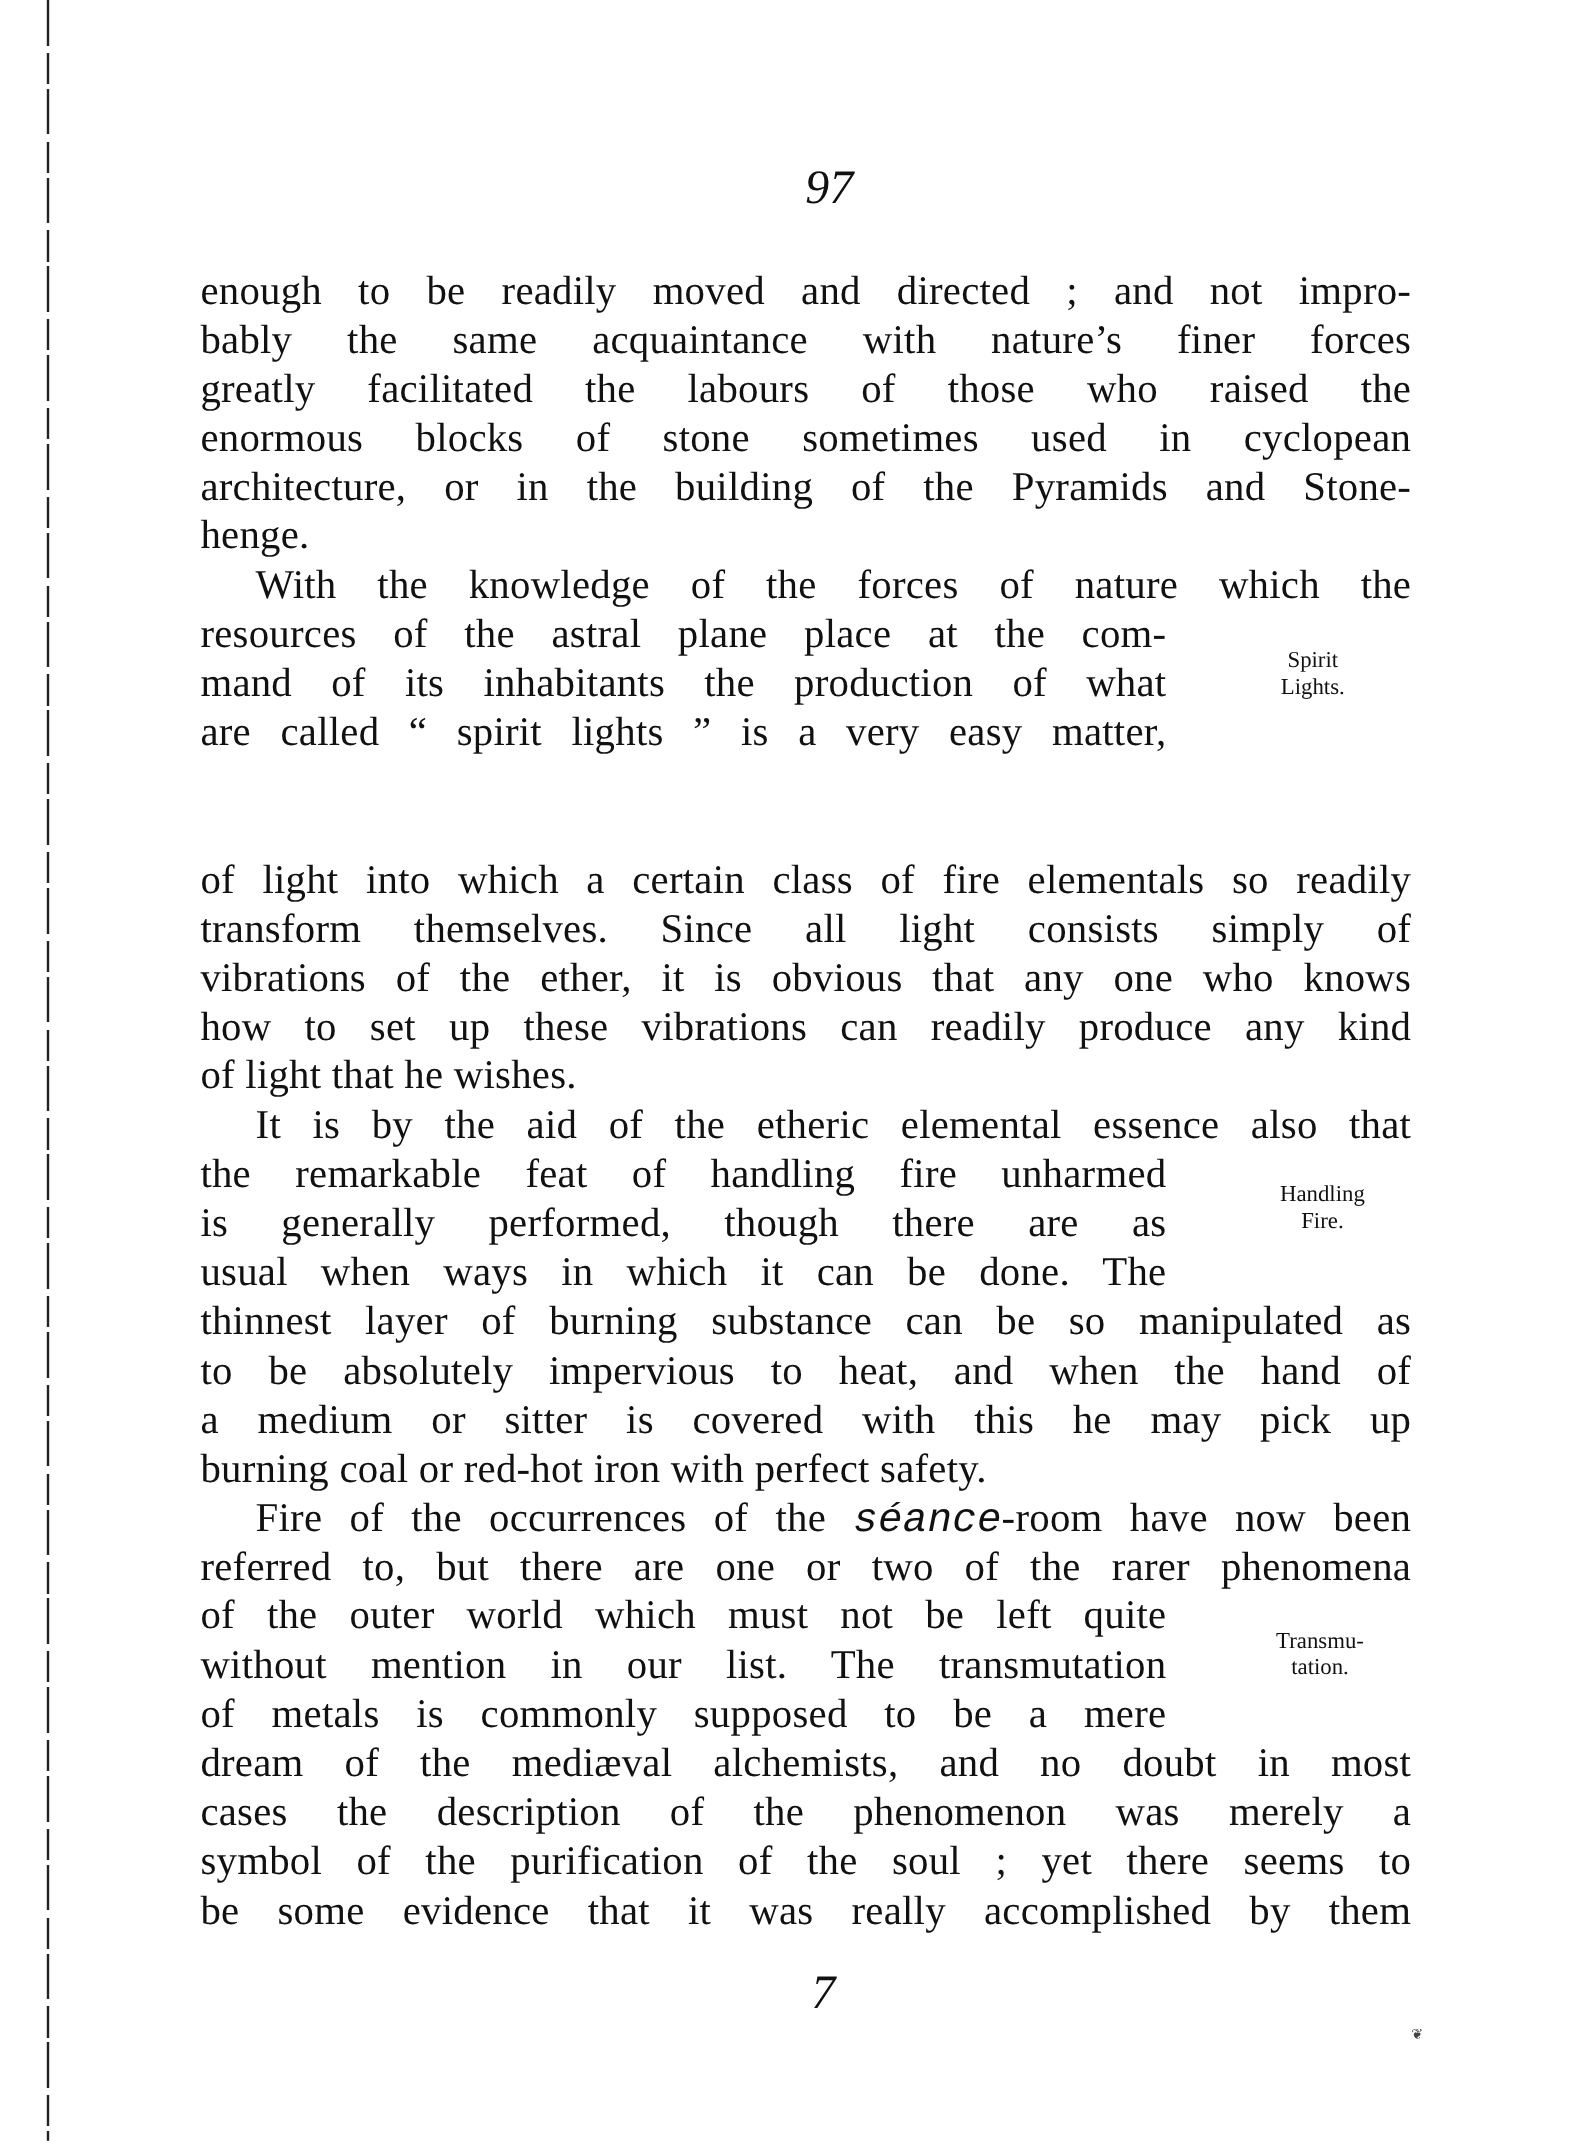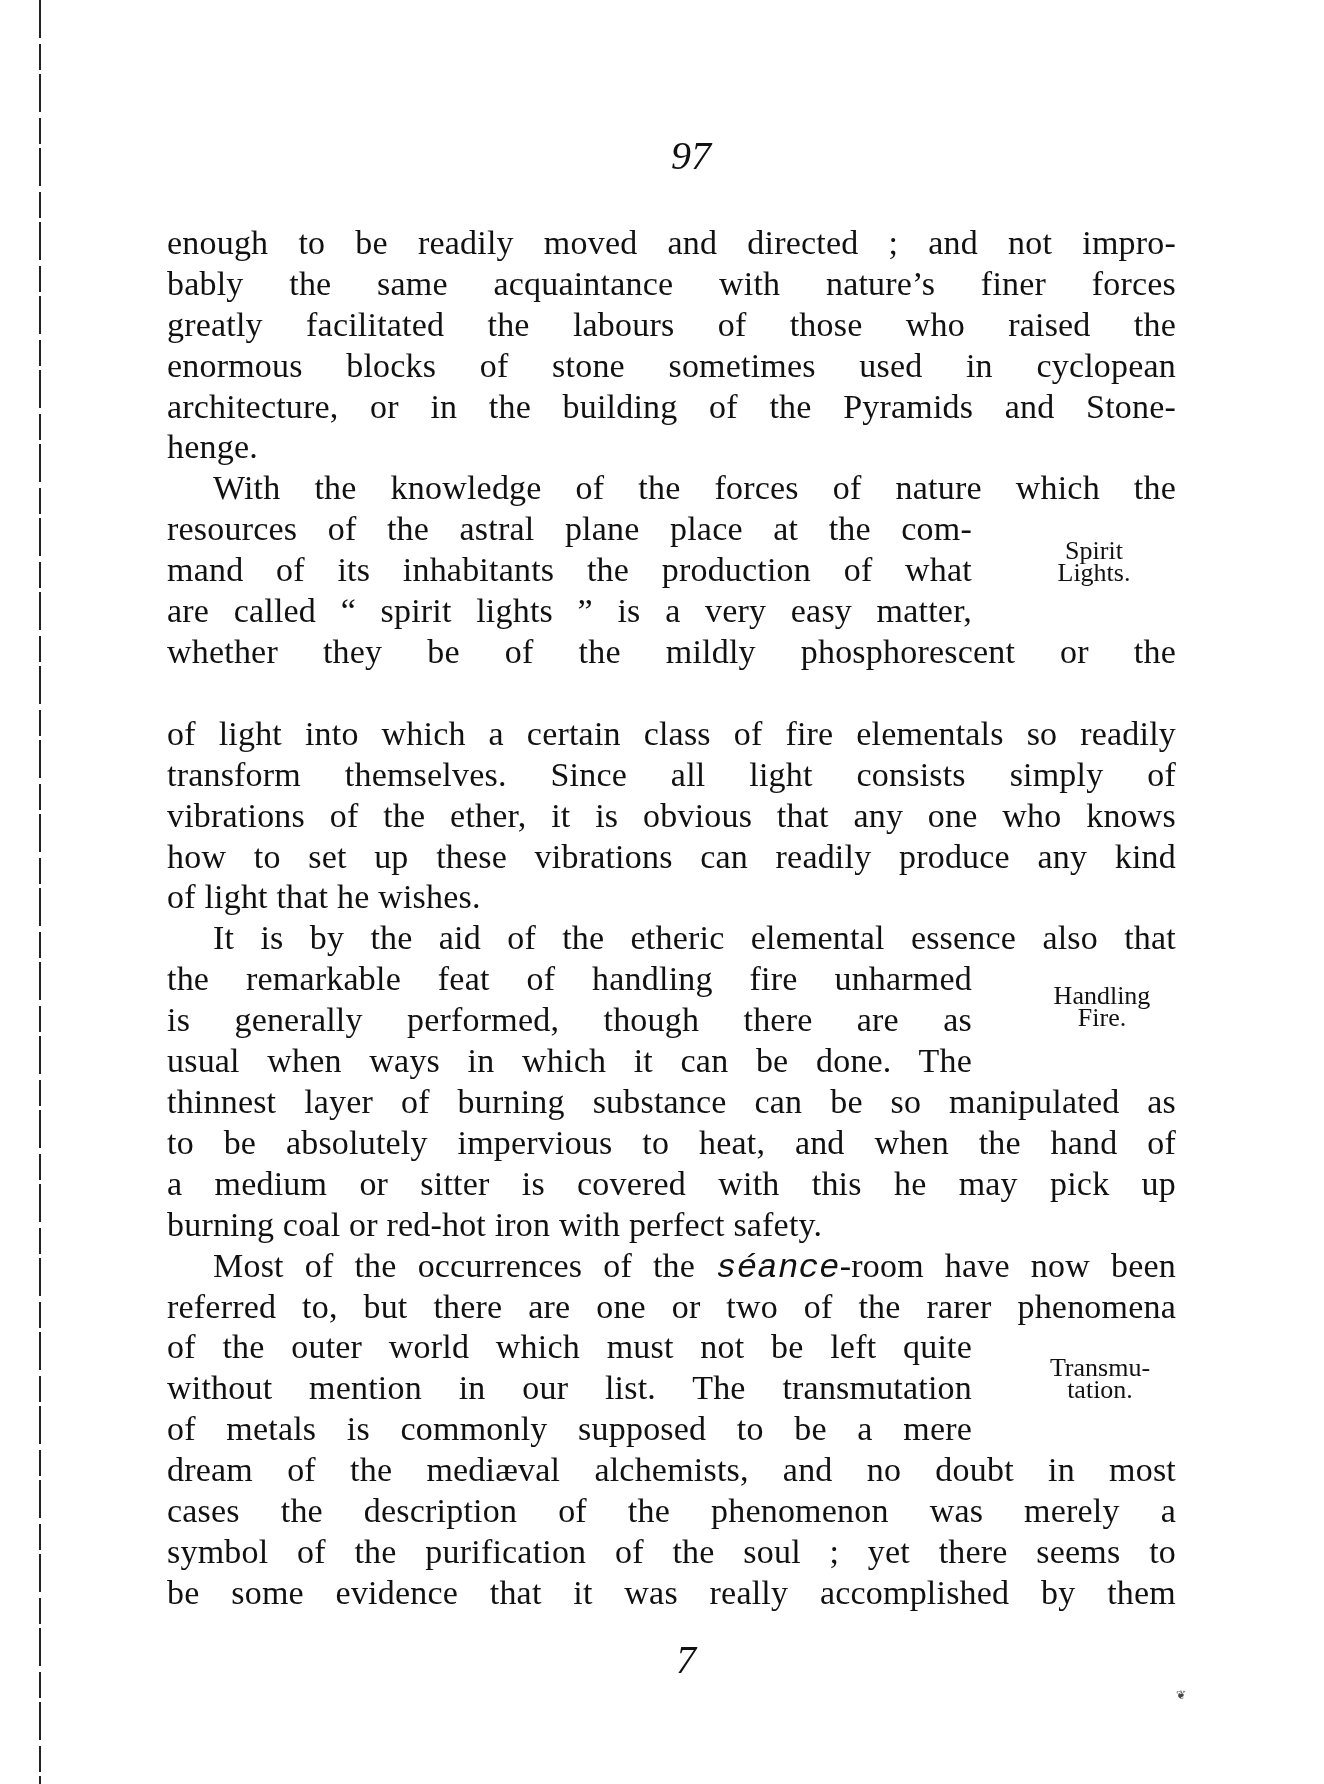--- a/index.html
+++ b/index.html
@@ -13,21 +13,21 @@
   .folio.top { top:136px; }
   .folio.top span { position:absolute; left:671px; }
   .folio.bottom { top:1640px; }
   .folio.bottom span { position:absolute; left:676px; }
   .line { position:absolute; left:167px; width:1009px; font-size:34px; line-height:41px;
           white-space:nowrap; text-align:justify; text-align-last:justify; letter-spacing:0.2px; }
   .line.short { width:805px; }
   .line.last { text-align-last:left; }
   .line.indent { padding-left:46px; box-sizing:border-box; }
   .line i { font-style:italic;font-family:Liberation Mono, monospace; }
-  .note { position:absolute; font-size:26px; line-height:22px; text-align:center; width:140px; }
+  .note { position:absolute; font-size:19px; line-height:22px; text-align:center; width:140px; }
   .mark { position:absolute; left:1176px; top:1688px; font-size:12px; color:#444; }
 </style>
 </head>
 <body>
 
 <div class="page">
   <div class="binding-edge"></div>
 
   <div class="folio top">
       <span>97</span>
@@ -36,35 +36,34 @@
   <div class="line" style="top:222px">enough to be readily moved and directed ; and not impro-</div>
   <div class="line" style="top:263px">bably the same acquaintance with nature’s finer forces</div>
   <div class="line" style="top:304px">greatly facilitated the labours of those who raised the</div>
   <div class="line" style="top:345px">enormous blocks of stone sometimes used in cyclopean</div>
   <div class="line" style="top:386px">architecture, or in the building of the Pyramids and Stone-</div>
   <div class="line last" style="top:426px">henge.</div>
   <div class="line indent" style="top:467px">With the knowledge of the forces of nature which the</div>
   <div class="line short" style="top:508px">resources of the astral plane place at the com-</div>
   <div class="line short" style="top:549px">mand of its inhabitants the production of what</div>
   <div class="line short" style="top:590px">are called “ spirit lights ” is a very easy matter,</div>
-  <div class="line" style="top:631px">whether they be of the mildly phosphorescent or the</div>
   <div class="line" style="top:713px">of light into which a certain class of fire elementals so readily</div>
   <div class="line" style="top:754px">transform themselves.  Since all light consists simply of</div>
   <div class="line" style="top:795px">vibrations of the ether, it is obvious that any one who knows</div>
   <div class="line" style="top:836px">how to set up these vibrations can readily produce any kind</div>
   <div class="line last" style="top:876px">of light that he wishes.</div>
   <div class="line indent" style="top:917px">It is by the aid of the etheric elemental essence also that</div>
   <div class="line short" style="top:958px">the remarkable feat of handling fire unharmed</div>
   <div class="line short" style="top:999px">is generally performed, though there are as</div>
   <div class="line short" style="top:1040px">usual when ways in which it can be done.  The</div>
   <div class="line" style="top:1081px">thinnest layer of burning substance can be so manipulated as</div>
   <div class="line" style="top:1122px">to be absolutely impervious to heat, and when the hand of</div>
   <div class="line" style="top:1163px">a medium or sitter is covered with this he may pick up</div>
   <div class="line last" style="top:1204px">burning coal or red-hot iron with perfect safety.</div>
-  <div class="line indent" style="top:1245px"><span>Most of the occurrences of the </span><i>séance</i><span>-room have now been</span></div>
+  <div class="line indent" style="top:1245px"><span>Fire of the occurrences of the </span><i>séance</i><span>-room have now been</span></div>
   <div class="line" style="top:1286px">referred to, but there are one or two of the rarer phenomena</div>
   <div class="line short" style="top:1326px">of the outer world which must not be left quite</div>
   <div class="line short" style="top:1367px">without mention in our list.  The transmutation</div>
   <div class="line short" style="top:1408px">of metals is commonly supposed to be a mere</div>
   <div class="line" style="top:1449px">dream of the mediæval alchemists, and no doubt in most</div>
   <div class="line" style="top:1490px">cases the description of the phenomenon was merely a</div>
   <div class="line" style="top:1531px">symbol of the purification of the soul ; yet there seems to</div>
   <div class="line" style="top:1572px">be some evidence that it was really accomplished by them</div>
 
   <div class="note" style="left:1024px; top:540px">

